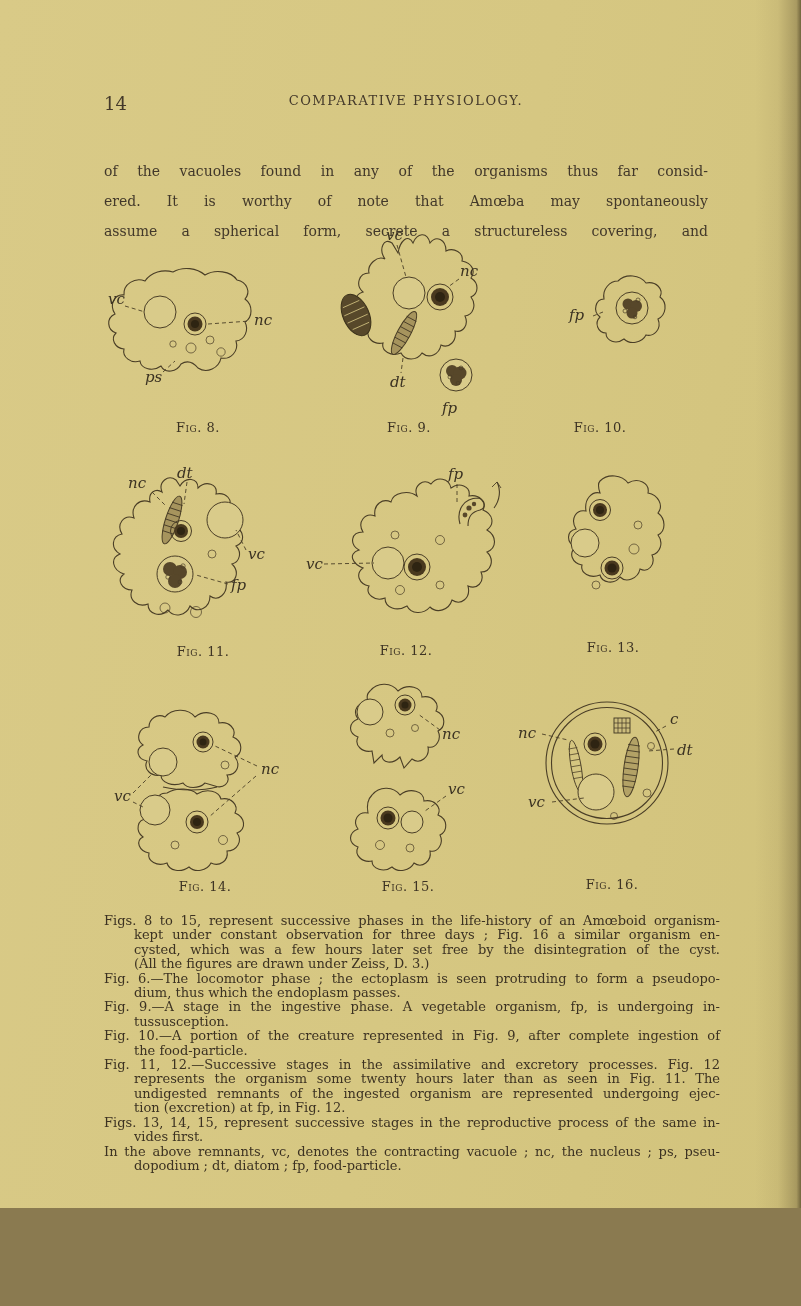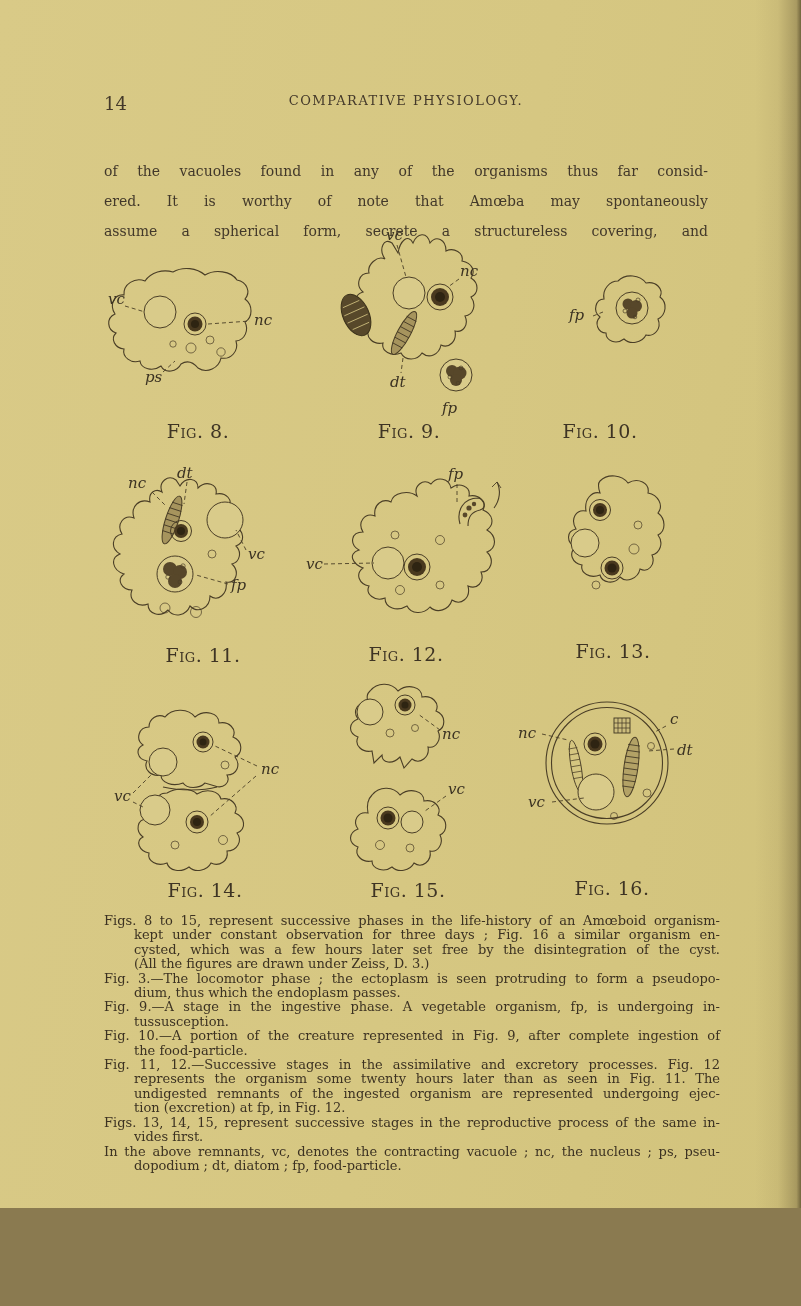--- a/index.html
+++ b/index.html
@@ -15,21 +15,21 @@
   }
   .page-number { position:absolute; left:104px; top:93px; font-size:18px; color:#44392a; }
   .running-head {
     position:absolute; left:104px; top:93px; width:604px; text-align:center;
     font-size:13px; letter-spacing:1.5px; color:#44392a;
   }
   .body-par { position:absolute; left:104px; top:156px; width:604px; font-size:14px; line-height:30px; color:#42382a; }
   .body-line { text-align:justify; text-align-last:justify; }
   .figure { position:absolute; }
   .fig-cap {
-    position:absolute; width:90px; text-align:center; font-size:19px;
+    position:absolute; width:90px; text-align:center; font-size:13px;
     font-variant:small-caps; letter-spacing:0.5px; color:#3e3424;
   }
   .cap-block { position:absolute; left:104px; top:906px; width:616px; font-size:13px; line-height:14.4px; color:#3c3222;margin-top:8px; }
   .cap-line.ind { padding-left:30px; }
   .cap-line.full { text-align:justify; text-align-last:justify; }
   svg { overflow:visible; }
   .lbl { font-family:"DejaVu Serif", serif; font-style:italic; font-size:15px; fill:#3b3222; }
   .ink { stroke:#4a3e26; fill:none; stroke-width:1.1; }
   .lead { stroke:#4a3e26; stroke-width:0.9; fill:none; stroke-dasharray:4 3; }
   .vac { fill:#d9cb8a; stroke:#4a3e26; stroke-width:1; }
@@ -391,21 +391,21 @@
       <text class="lbl" x="18" y="119">vc</text>
     </svg>
   </div>
   <div class="fig-cap" style="left:567px;top:877px">Fig. 16.</div>
 
   <div class="cap-block">
     <div class="cap-line full">Figs. 8 to 15, represent successive phases in the life-history of an Amœboid organism-</div>
     <div class="cap-line ind full">kept under constant observation for three days ; Fig. 16 a similar organism en-</div>
     <div class="cap-line ind full">cysted, which was a few hours later set free by the disintegration of the cyst.</div>
     <div class="cap-line ind">(All the figures are drawn under Zeiss, D. 3.)</div>
-    <div class="cap-line full">Fig. 3.—The locomotor phase ; the ectoplasm is seen protruding to form a pseudopo-</div>
+    <div class="cap-line full">Fig. 6.—The locomotor phase ; the ectoplasm is seen protruding to form a pseudopo-</div>
     <div class="cap-line ind">dium, thus which the endoplasm passes.</div>
     <div class="cap-line full">Fig. 9.—A stage in the ingestive phase.  A vegetable organism, fp, is undergoing in-</div>
     <div class="cap-line ind">tussusception.</div>
     <div class="cap-line full">Fig. 10.—A portion of the creature represented in Fig. 9, after complete ingestion of</div>
     <div class="cap-line ind">the food-particle.</div>
     <div class="cap-line full">Fig. 11, 12.—Successive stages in the assimilative and excretory processes.  Fig. 12</div>
     <div class="cap-line ind full">represents the organism some twenty hours later than as seen in Fig. 11.  The</div>
     <div class="cap-line ind full">undigested remnants of the ingested organism are represented undergoing ejec-</div>
     <div class="cap-line ind">tion (excretion) at fp, in Fig. 12.</div>
     <div class="cap-line full">Figs. 13, 14, 15, represent successive stages in the reproductive process of the same in-</div>

